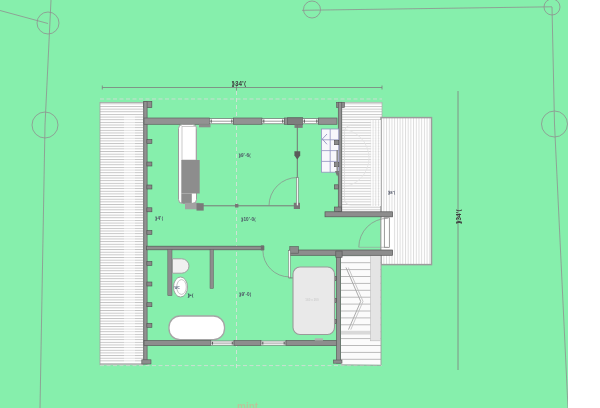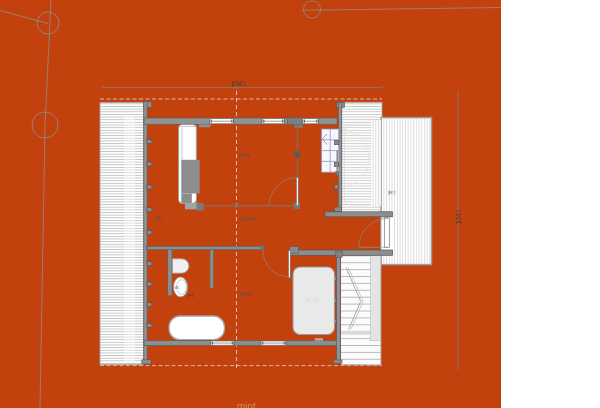--- a/index.html
+++ b/index.html
@@ -1,17 +1,17 @@
 <!DOCTYPE html>
 <html><head>
 <meta charset="utf-8">
 <style>
   html,body{margin:0;padding:0;background:#fff;}
-  #c{position:relative;width:501px;height:408px;background:#c2410c;overflow:hidden;
-     font-family:"Liberation Sans", sans-serif;}
+  #c{position:relative;width:568px;height:408px;background:#86efac;overflow:hidden;
+     font-family:"Liberation Sans", sans-serif;font-weight:bold;}
 </style>
 </head>
 <body>
 <div id="c">
 <svg width="600" height="408" viewBox="0 0 600 408" xmlns="http://www.w3.org/2000/svg">
 <defs>
   <pattern id="hH" width="4" height="2.65" patternUnits="userSpaceOnUse">
     <rect width="4" height="2.65" fill="#ffffff"></rect>
     <line x1="0" y1="0.5" x2="4" y2="0.5" stroke="#b4b4b4" stroke-width="0.8"></line>
   </pattern>

